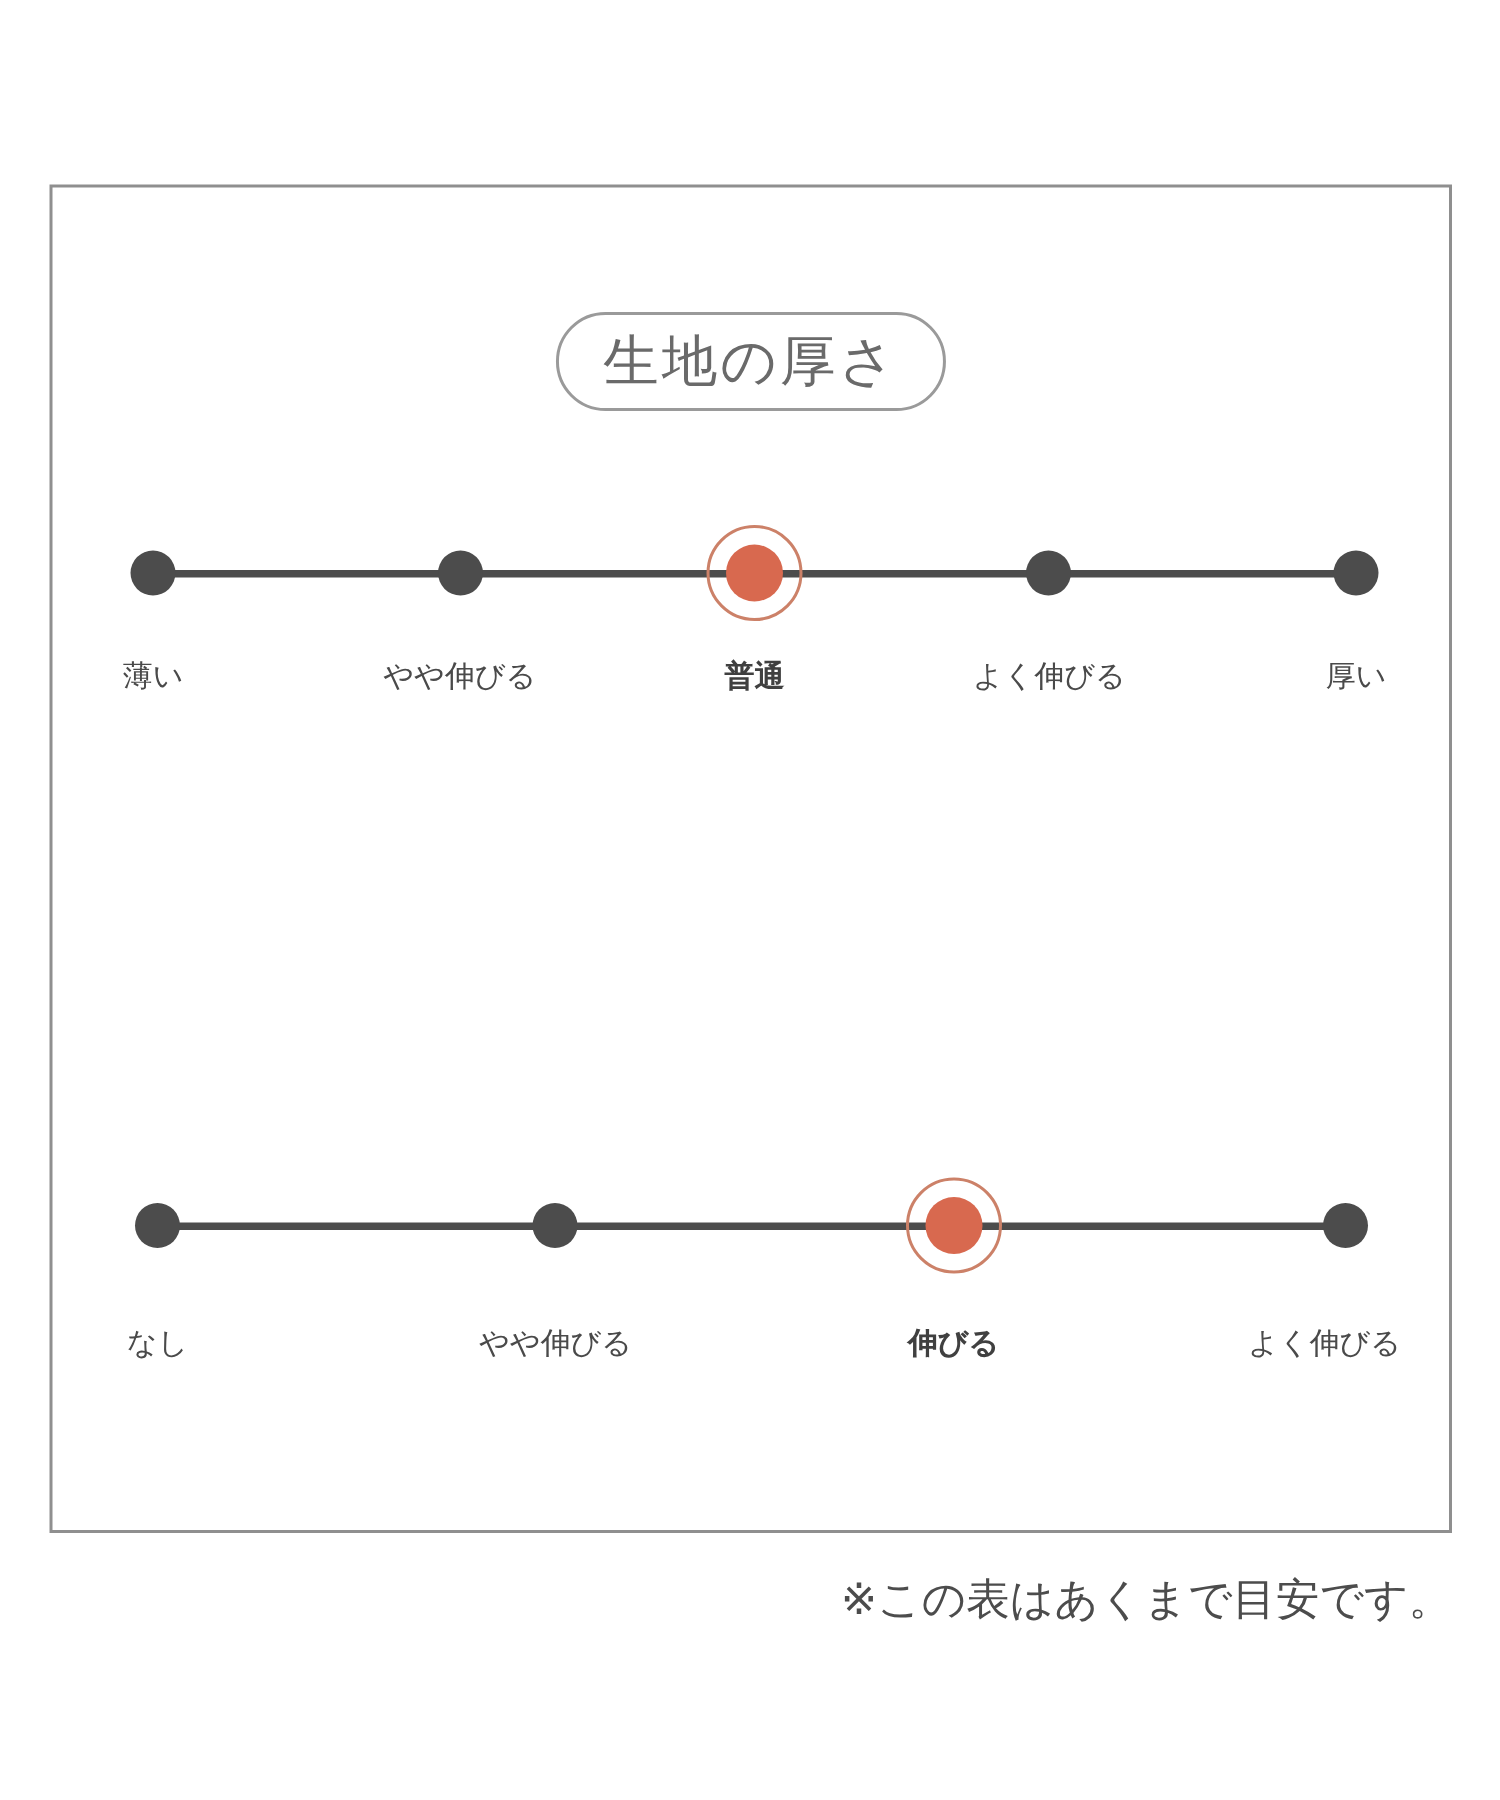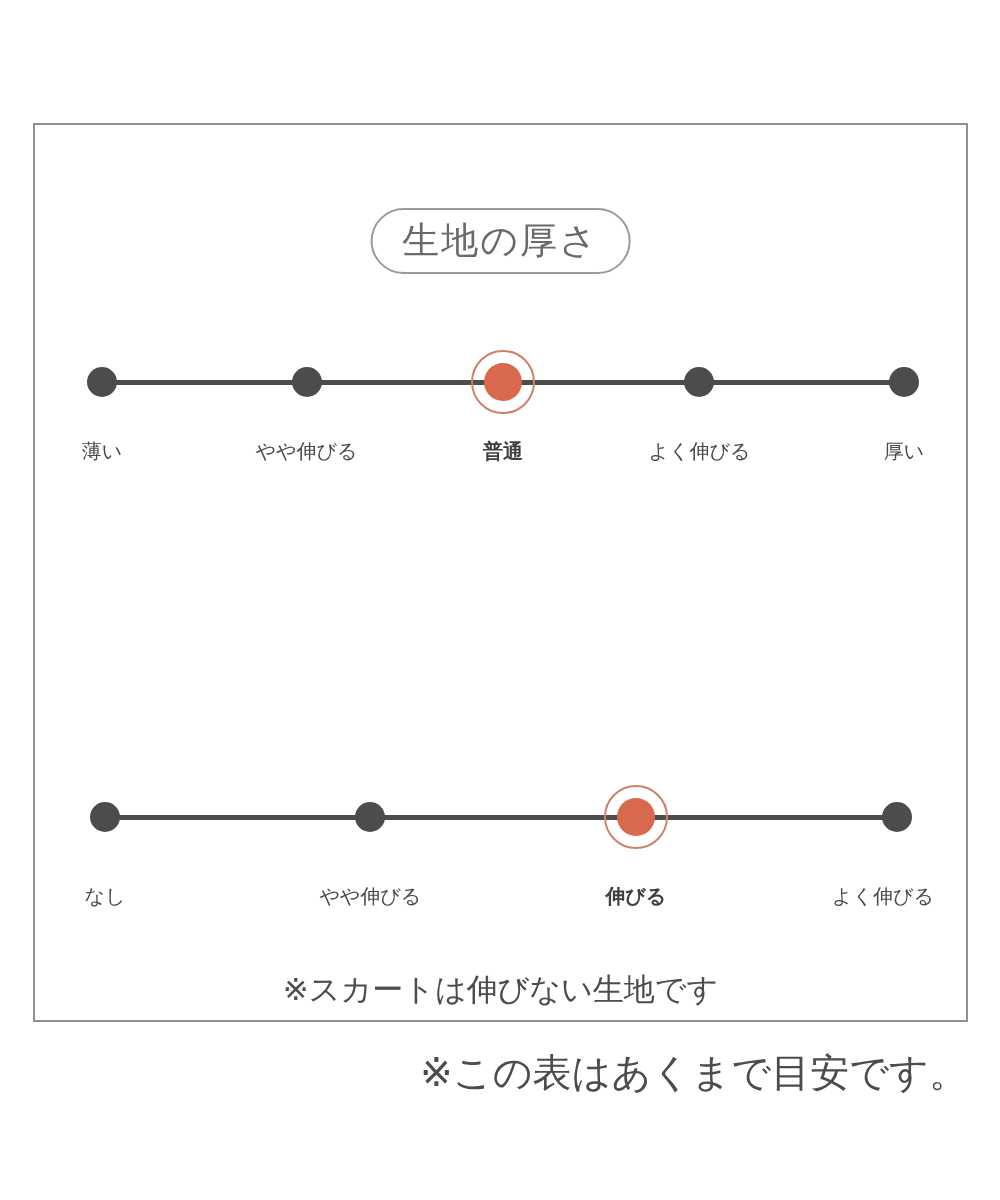--- a/index.html
+++ b/index.html
@@ -60,21 +60,21 @@
   .s1 .lbl{top:58px;}
   .s2 .lbl{top:68px;}
   .lbl.active{font-weight:700;color:var(--label-active);}
   .lbl.shift-left{transform:translateX(calc(-50% - 14px));}
   .box-note{
     position:absolute;left:0;right:0;top:848px;text-align:center;
     font-size:31px;font-weight:500;color:var(--note);line-height:1.1;
   }
   .footer-note{
     position:absolute;right:32px;top:1050px;text-align:right;
-    font-size:39px;font-weight:500;color:var(--note);line-height:1.2;
+    font-size:29px;font-weight:500;color:var(--note);line-height:1.2;
   }
 </style>
 </head>
 <body>
 
 <div class="canvas">
   <div class="info-box">
 
     <div class="pill thickness">
       <span>生地の厚さ</span>
@@ -100,17 +100,16 @@
       <div class="dot" style="left:0%"></div>
       <div class="dot" style="left:33.5%"></div>
       <div class="dot active" style="left:67%"></div>
       <div class="dot" style="left:100%"></div>
       <div class="lbl" style="left:0%">なし</div>
       <div class="lbl" style="left:33.5%">やや伸びる</div>
       <div class="lbl active" style="left:67%">伸びる</div>
       <div class="lbl shift-left" style="left:100%">よく伸びる</div>
     </div>
 
-    <div class="box-note">※スカートは伸びない生地です</div>
   </div>
 
   <div class="footer-note">※この表はあくまで目安です。</div>
 </div>
 
 </body></html>

